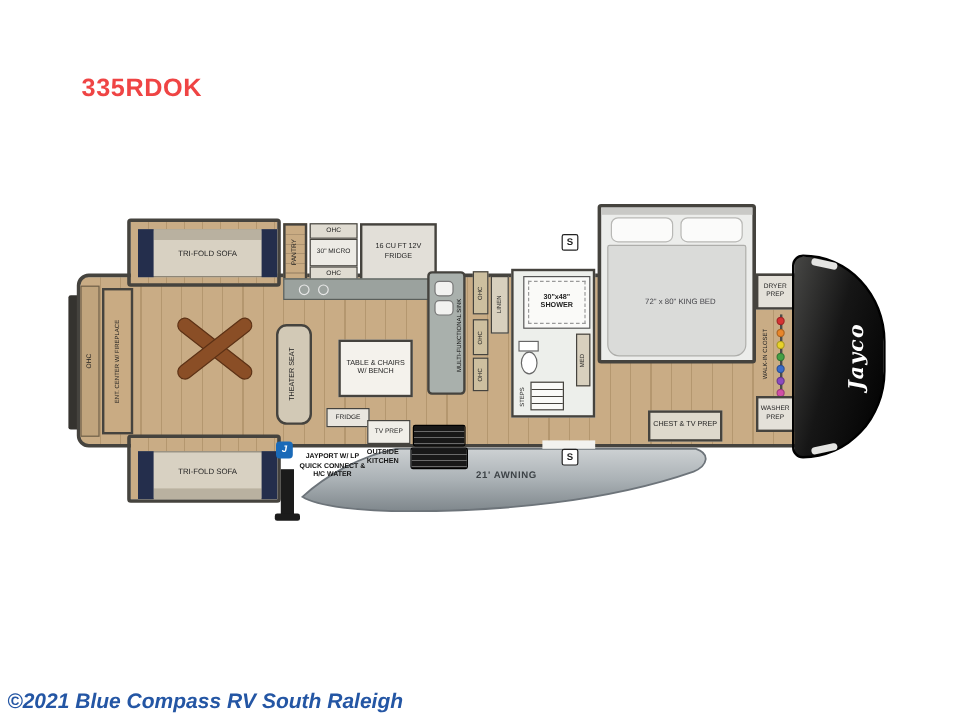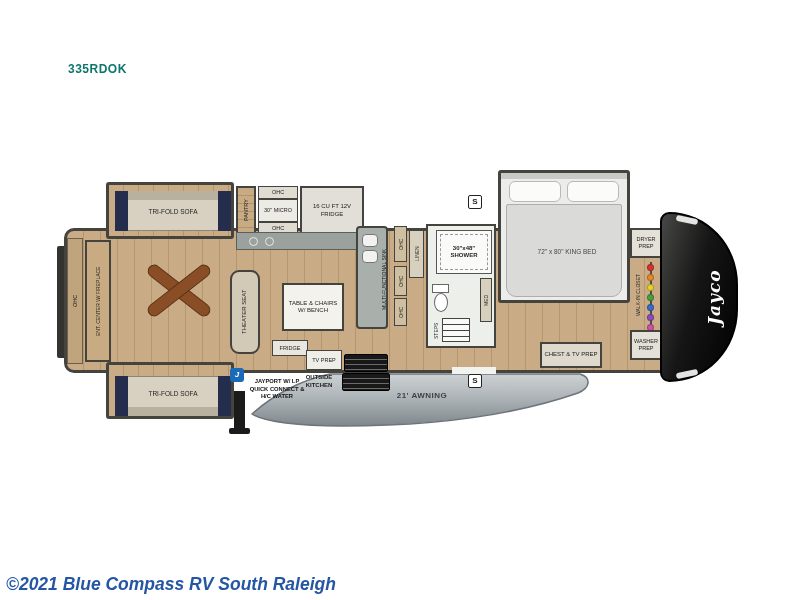--- a/index.html
+++ b/index.html
@@ -15,21 +15,21 @@
   }
   .vtx{writing-mode:vertical-rl;transform:rotate(180deg);}
   .vt{writing-mode:vertical-rl;transform:rotate(180deg);display:flex;align-items:center;justify-content:center;}
   .wood{background:repeating-linear-gradient(90deg,#c9ac85 0 16px,#b4976f 16px 17px);}
   .slide{border:3px solid #45433e;background:repeating-linear-gradient(90deg,#c9ac85 0 14px,#b4976f 14px 15px);border-radius:3px;}
   .lblc{display:flex;align-items:center;justify-content:center;text-align:center;line-height:1.2;}
 </style>
 </head>
 <body>
 
-<div class="abs" style="left:68px;top:62px;font-size:12px;font-weight:600;letter-spacing:.5px;color:#0f766e;">335RDOK</div>
+<div class="abs" style="left:68px;top:62px;font-size:21px;font-weight:600;letter-spacing:.5px;color:#ef4444;">335RDOK</div>
 
 <div class="abs" style="left:57px;top:246px;width:9px;height:112px;background:#35332f;border-radius:2px;z-index:1;"></div>
 
 <div class="abs wood" style="left:64px;top:228px;width:612px;height:145px;border:3px solid #45433e;border-radius:10px 0 0 10px;z-index:2;"></div>
 
 <svg class="abs" style="left:238px;top:366px;width:364px;height:66px;z-index:3;" viewBox="0 0 364 66">
   <defs>
     <linearGradient id="awng" x1="0" y1="0" x2="0" y2="1">
       <stop offset="0" stop-color="#cdd1d3"></stop>
       <stop offset="0.5" stop-color="#aab1b5"></stop>

